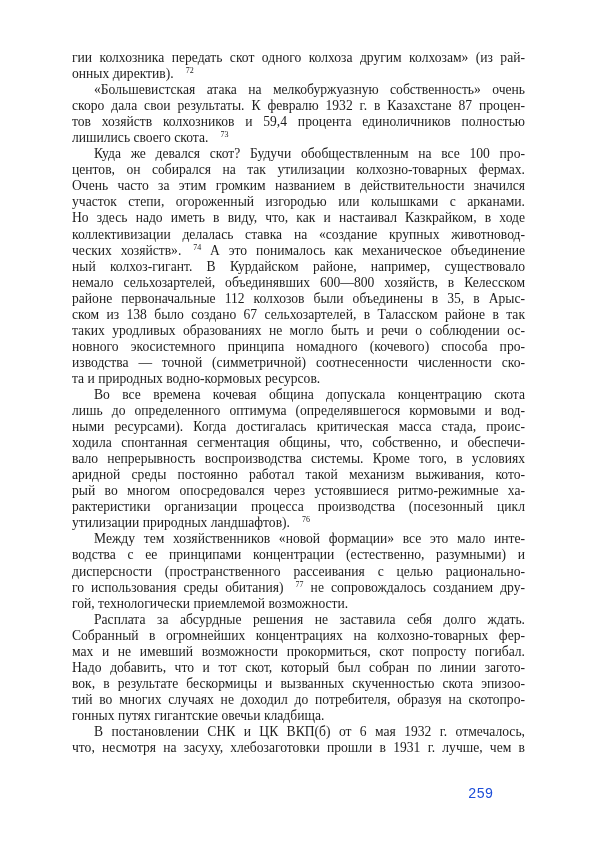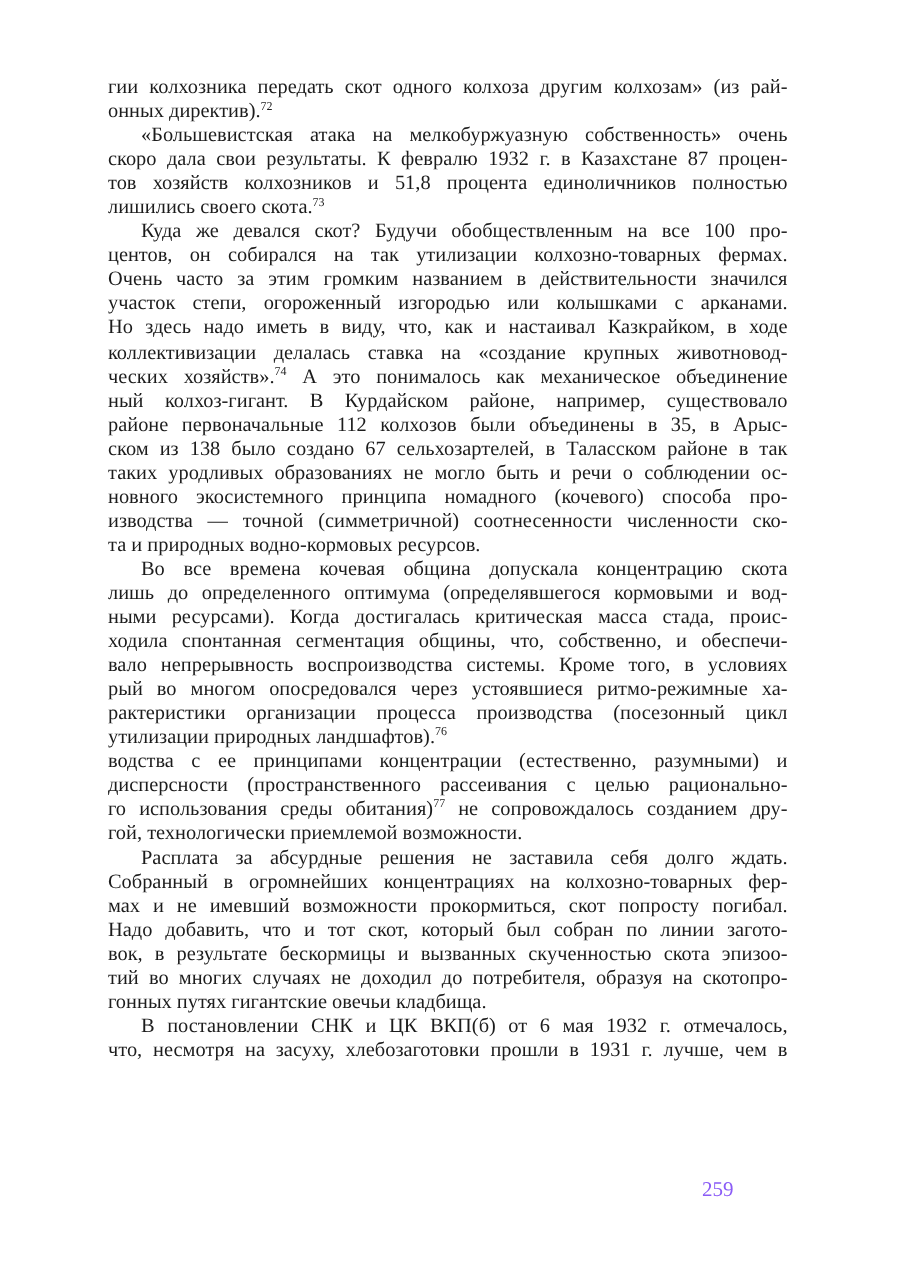--- a/index.html
+++ b/index.html
@@ -16,62 +16,65 @@
   }
   .line {
     display: block;
     white-space: nowrap;
     text-align: justify;
     text-align-last: justify;
     height: 16.05px;
   }
   .line.last { text-align-last: left; }
   .line.indent { padding-left: 22px; }
-  sup { font-size: 8px; line-height: 0; vertical-align: 5px; }
+  sup { font-size: 8px; line-height: 0; vertical-align: 5px; margin-left: 12px; }
   .page-number {
     position: absolute;
     left: 468px;
     top: 786px;
-    font-family: Liberation Serif, serif;
+    font-family: Liberation Mono, monospace;
     font-size: 14px;
-    color: #8b5cf6;
+    color: #1d4ed8;
   }
 </style>
 </head>
 <body>
 
 <div class="page" id="page-body">
     <span class="line"><span>гии колхозника передать скот одного колхоза другим колхозам» (из рай-</span></span>
     <span class="line last"><span>онных директив).</span><sup>72</sup></span>
     <span class="line indent"><span>«Большевистская атака на мелкобуржуазную собственность» очень</span></span>
     <span class="line"><span>скоро дала свои результаты. К февралю 1932 г. в Казахстане 87 процен-</span></span>
-    <span class="line"><span>тов хозяйств колхозников и 51,8 процента единоличников полностью</span></span>
+    <span class="line"><span>тов хозяйств колхозников и 59,4 процента единоличников полностью</span></span>
     <span class="line last"><span>лишились своего скота.</span><sup>73</sup></span>
     <span class="line indent"><span>Куда же девался скот? Будучи обобществленным на все 100 про-</span></span>
     <span class="line"><span>центов, он собирался на так утилизации колхозно-товарных фермах.</span></span>
     <span class="line"><span>Очень часто за этим громким названием в действительности значился</span></span>
     <span class="line"><span>участок степи, огороженный изгородью или колышками с арканами.</span></span>
     <span class="line"><span>Но здесь надо иметь в виду, что, как и настаивал Казкрайком, в ходе</span></span>
     <span class="line"><span>коллективизации делалась ставка на «создание крупных животновод-</span></span>
     <span class="line"><span>ческих хозяйств».</span><sup>74</sup><span> А это понималось как механическое объединение</span></span>
     <span class="line"><span>ный колхоз-гигант. В Курдайском районе, например, существовало</span></span>
+    <span class="line"><span>немало сельхозартелей, объединявших 600—800 хозяйств, в Келесском</span></span>
     <span class="line"><span>районе первоначальные 112 колхозов были объединены в 35, в Арыс-</span></span>
     <span class="line"><span>ском из 138 было создано 67 сельхозартелей, в Таласском районе в так</span></span>
     <span class="line"><span>таких уродливых образованиях не могло быть и речи о соблюдении ос-</span></span>
     <span class="line"><span>новного экосистемного принципа номадного (кочевого) способа про-</span></span>
     <span class="line"><span>изводства — точной (симметричной) соотнесенности численности ско-</span></span>
     <span class="line last"><span>та и природных водно-кормовых ресурсов.</span></span>
     <span class="line indent"><span>Во все времена кочевая община допускала концентрацию скота</span></span>
     <span class="line"><span>лишь до определенного оптимума (определявшегося кормовыми и вод-</span></span>
     <span class="line"><span>ными ресурсами). Когда достигалась критическая масса стада, проис-</span></span>
     <span class="line"><span>ходила спонтанная сегментация общины, что, собственно, и обеспечи-</span></span>
     <span class="line"><span>вало непрерывность воспроизводства системы. Кроме того, в условиях</span></span>
+    <span class="line"><span>аридной среды постоянно работал такой механизм выживания, кото-</span></span>
     <span class="line"><span>рый во многом опосредовался через устоявшиеся ритмо-режимные ха-</span></span>
     <span class="line"><span>рактеристики организации процесса производства (посезонный цикл</span></span>
     <span class="line last"><span>утилизации природных ландшафтов).</span><sup>76</sup></span>
+    <span class="line indent"><span>Между тем хозяйственников «новой формации» все это мало инте-</span></span>
     <span class="line"><span>водства с ее принципами концентрации (естественно, разумными) и</span></span>
     <span class="line"><span>дисперсности (пространственного рассеивания с целью рационально-</span></span>
     <span class="line"><span>го использования среды обитания)</span><sup>77</sup><span> не сопровождалось созданием дру-</span></span>
     <span class="line last"><span>гой, технологически приемлемой возможности.</span></span>
     <span class="line indent"><span>Расплата за абсурдные решения не заставила себя долго ждать.</span></span>
     <span class="line"><span>Собранный в огромнейших концентрациях на колхозно-товарных фер-</span></span>
     <span class="line"><span>мах и не имевший возможности прокормиться, скот попросту погибал.</span></span>
     <span class="line"><span>Надо добавить, что и тот скот, который был собран по линии загото-</span></span>
     <span class="line"><span>вок, в результате бескормицы и вызванных скученностью скота эпизоо-</span></span>
     <span class="line"><span>тий во многих случаях не доходил до потребителя, образуя на скотопро-</span></span>

